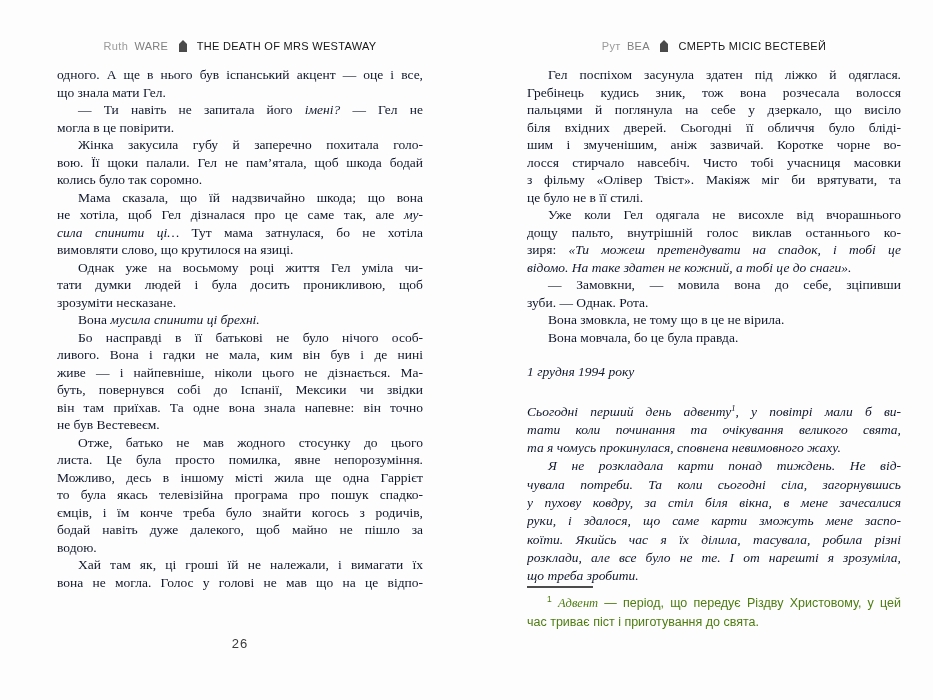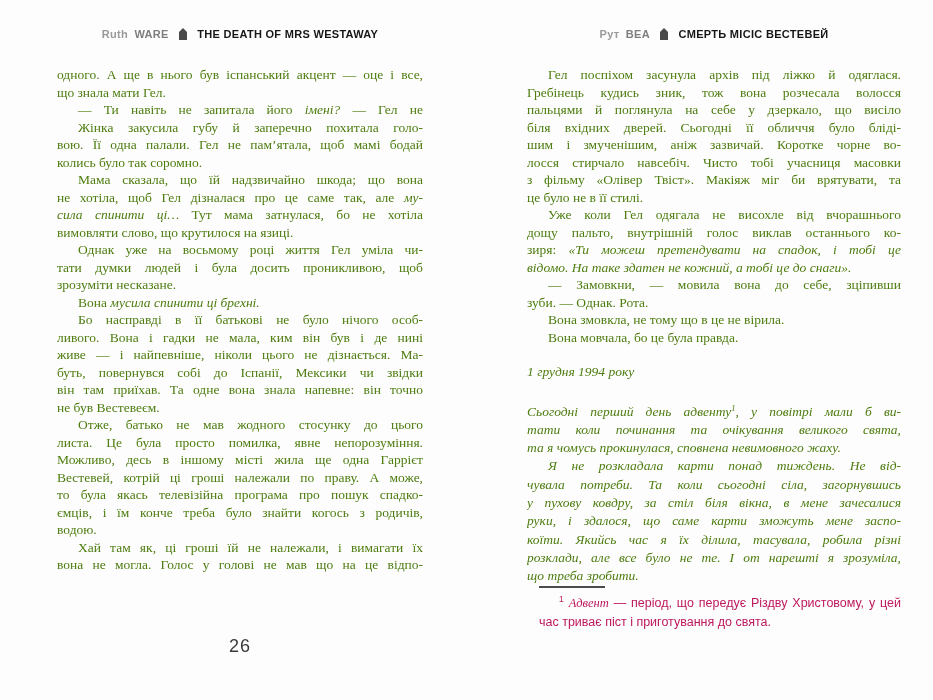--- a/index.html
+++ b/index.html
@@ -8,67 +8,67 @@
     background:#fdfdfd;
     font-family:"Liberation Serif",serif;
     position:relative;overflow:hidden;
   }
   .spread{position:absolute;inset:0;}
   .page{position:absolute;top:0;height:700px;}
   #page-left{left:57px;width:366px;}
   #page-right{left:527px;width:374px;}
 
   .running-header{
-    position:absolute;top:28px;left:0;right:0;
+    position:absolute;top:40px;left:0;right:0;
     text-align:center;white-space:nowrap;
     font-family:"Liberation Sans",sans-serif;
-    font-weight:bold;font-size:11px;letter-spacing:.3px;
+    font-weight:normal;font-size:11px;letter-spacing:.3px;
   }
   .running-header .author-first{color:#9a9a9a;}
   .running-header .author-last{color:#7e7e7e;margin-left:3px;}
   .running-header .orn{
     display:inline-block;width:10px;height:12px;
     margin:0 6px;vertical-align:-2px;
   }
   .running-header .book-title{color:#161616;}
 
   .page-body{
     position:absolute;top:66px;left:0;right:0;
-    font-size:13.5px;line-height:17.5px;color:#4d7c0f;
+    font-size:13.5px;line-height:17.5px;color:#0f172a;
   }
   .para{margin:0;}
   .line{
     text-align:justify;text-align-last:justify;
     height:17.5px;overflow:hidden;
   }
   .line.last{text-align-last:left;}
   .indent .line:first-child{text-indent:21px;}
   .italic{font-style:italic;}
   .diary .line{line-height:18.3px;height:18.3px;}
   .date{margin-top:17px;margin-bottom:22px;}
   .date .line{text-align:left;text-align-last:left;}
 
   .it{font-style:italic;}
   .it-serif{font-style:italic;font-family:"Liberation Serif",serif;}
   .sup{vertical-align:super;font-size:8.5px;line-height:0;}
 
   .footnote{
-    position:absolute;top:586px;left:12px;right:0;
+    position:absolute;top:586px;left:0;right:0;
     font-family:"Liberation Sans",sans-serif;
-    font-size:12.5px;line-height:19px;color:#be185d;
+    font-size:12.5px;line-height:19px;color:#4d7c0f;
   }
   .fn-rule{width:66px;height:1.5px;background:#4c4c4c;margin:0 0 6px 0;}
   .footnote .line{height:19px;}
   .footnote .line:first-of-type{text-indent:20px;}
 
   .page-number{
     position:absolute;top:636px;left:0;right:0;
     text-align:center;
     font-family:"Liberation Sans",sans-serif;
-    font-size:18px;color:#3a3a3a;letter-spacing:1px;
+    font-size:13px;color:#3a3a3a;letter-spacing:1px;
   }
 </style>
 </head>
 <body>
 
 <div class="spread">
 
   <div class="page" id="page-left">
     <div class="running-header">
       <span class="author-first">Ruth</span>
@@ -78,24 +78,25 @@
           </svg></span>
       <span class="book-title">THE DEATH OF MRS WESTAWAY</span>
     </div>
     <div class="page-body">
         <div class="para">
           <div class="line"><span>одного. А ще в нього був іспанський акцент — оце і все,</span></div>
           <div class="line last"><span>що знала мати Гел.</span></div>
         </div>
         <div class="para indent">
           <div class="line"><span>— Ти навіть не запитала його </span><span class="it">імені?</span><span> — Гел не</span></div>
+          <div class="line last"><span>могла в це повірити.</span></div>
         </div>
         <div class="para indent">
           <div class="line"><span>Жінка закусила губу й заперечно похитала голо-</span></div>
-          <div class="line"><span>вою. Її одна палали. Гел не пам’ятала, щоб мамі бодай</span></div>
+          <div class="line"><span>вою. Її щоки палали. Гел не пам’ятала, щоб шкода бодай</span></div>
           <div class="line last"><span>колись було так соромно.</span></div>
         </div>
         <div class="para indent">
           <div class="line"><span>Мама сказала, що їй надзвичайно шкода; що вона</span></div>
           <div class="line"><span>не хотіла, щоб Гел дізналася про це саме так, але </span><span class="it">му-</span></div>
           <div class="line"><span class="it">сила спинити ці…</span><span> Тут мама затнулася, бо не хотіла</span></div>
           <div class="line last"><span>вимовляти слово, що крутилося на язиці.</span></div>
         </div>
         <div class="para indent">
           <div class="line"><span>Однак уже на восьмому році життя Гел уміла чи-</span></div>
@@ -110,23 +111,23 @@
           <div class="line"><span>ливого. Вона і гадки не мала, ким він був і де нині</span></div>
           <div class="line"><span>живе — і найпевніше, ніколи цього не дізнається. Ма-</span></div>
           <div class="line"><span>буть, повернувся собі до Іспанії, Мексики чи звідки</span></div>
           <div class="line"><span>він там приїхав. Та одне вона знала напевне: він точно</span></div>
           <div class="line last"><span>не був Вестевеєм.</span></div>
         </div>
         <div class="para indent">
           <div class="line"><span>Отже, батько не мав жодного стосунку до цього</span></div>
           <div class="line"><span>листа. Це була просто помилка, явне непорозуміння.</span></div>
           <div class="line"><span>Можливо, десь в іншому місті жила ще одна Гаррієт</span></div>
-          <div class="line"><span>Вестевей, котрій ці гроші належали по праву. А може,</span></div>
           <div class="line"><span>то була якась телевізійна програма про пошук спадко-</span></div>
           <div class="line"><span>ємців, і їм конче треба було знайти когось з родичів,</span></div>
+          <div class="line"><span>бодай навіть дуже далекого, щоб майно не пішло за</span></div>
           <div class="line last"><span>водою.</span></div>
         </div>
         <div class="para indent">
           <div class="line"><span>Хай там як, ці гроші їй не належали, і вимагати їх</span></div>
           <div class="line"><span>вона не могла. Голос у голові не мав що на це відпо-</span></div>
         </div>
       </div>
     <div class="page-number">26</div>
   </div>
 
@@ -134,21 +135,21 @@
     <div class="running-header">
       <span class="author-first">Рут</span>
       <span class="author-last">ВЕА</span>
       <span class="orn"><svg width="10" height="12" viewBox="0 0 10 12">
             <path d="M5 0 L9 4 L9 12 L1 12 L1 4 Z" fill="#4a4a4a"></path>
           </svg></span>
       <span class="book-title">СМЕРТЬ МІСІС ВЕСТЕВЕЙ</span>
     </div>
     <div class="page-body">
         <div class="para indent">
-          <div class="line"><span>Гел поспіхом засунула архів під ліжко й одяглася.</span></div>
+          <div class="line"><span>Гел поспіхом засунула здатен під ліжко й одяглася.</span></div>
           <div class="line"><span>Гребінець кудись зник, тож вона розчесала волосся</span></div>
           <div class="line"><span>пальцями й поглянула на себе у дзеркало, що висіло</span></div>
           <div class="line"><span>біля вхідних дверей. Сьогодні її обличчя було бліді-</span></div>
           <div class="line"><span>шим і змученішим, аніж зазвичай. Коротке чорне во-</span></div>
           <div class="line"><span>лосся стирчало навсебіч. Чисто тобі учасниця масовки</span></div>
           <div class="line"><span>з фільму «Олівер Твіст». Макіяж міг би врятувати, та</span></div>
           <div class="line last"><span>це було не в її стилі.</span></div>
         </div>
         <div class="para indent">
           <div class="line"><span>Уже коли Гел одягала не висохле від вчорашнього</span></div>

